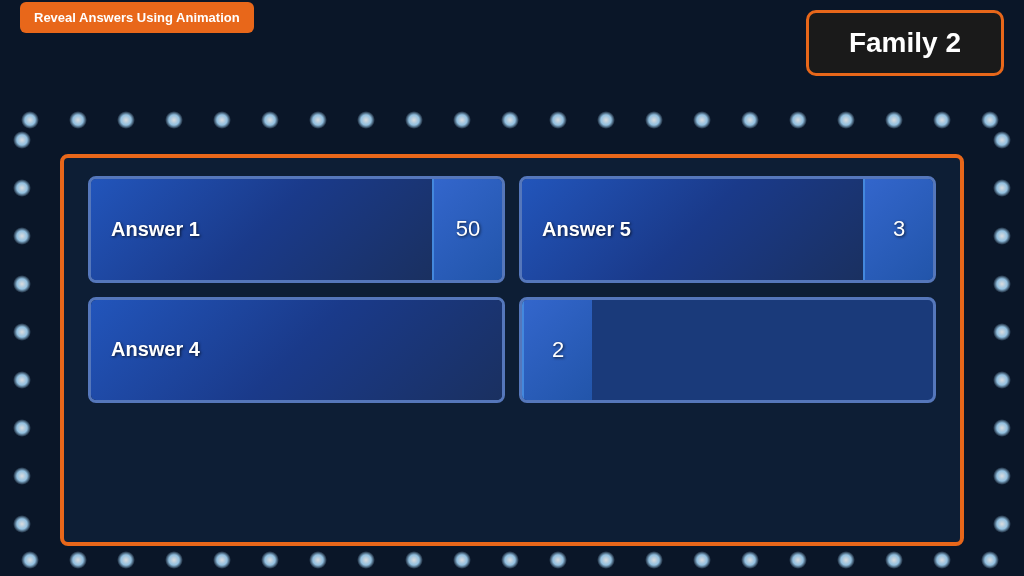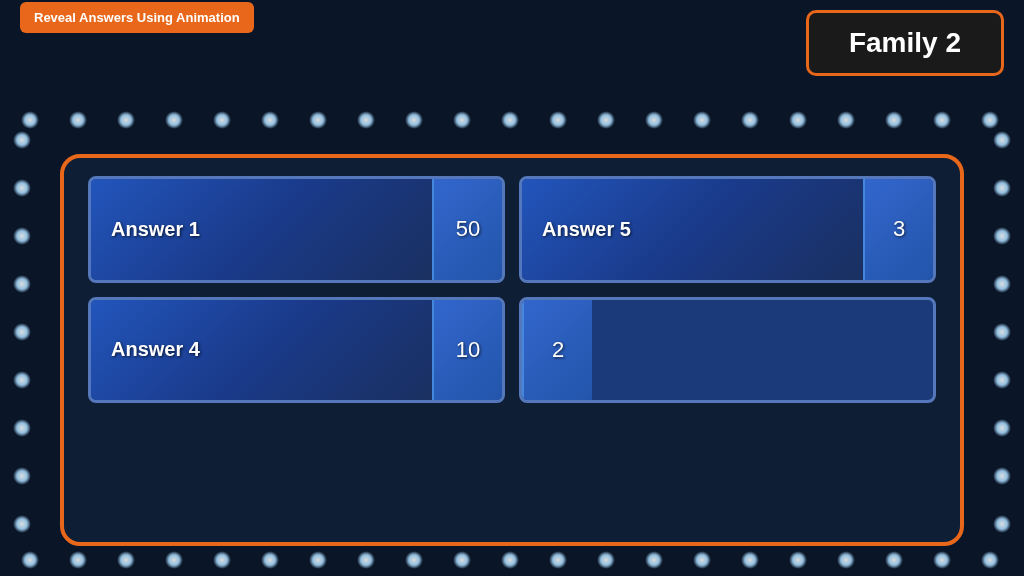--- a/index.html
+++ b/index.html
@@ -59,21 +59,21 @@
     }
 
     
     .game-board {
       position: absolute;
       top: 110px;
       left: 60px;
       right: 60px;
       bottom: 30px;
       border: 4px solid #e8671a;
-      border-radius: 20px;
+      border-radius: 8px;
       background: #0d1e35;
       padding: 18px 24px;
       display: grid;
       grid-template-columns: 1fr 1fr;
       grid-template-rows: repeat(3, 1fr);
       gap: 14px;
       z-index: 5;
       margin-top: 44px;
     }
 
@@ -186,18 +186,17 @@
 <div class="answer-cell">
       <div class="answer-text">Answer 1</div>
       <div class="answer-score">50</div>
     </div>
     <div class="answer-cell">
       <div class="answer-text">Answer 5</div>
       <div class="answer-score">3</div>
     </div>
     <div class="answer-cell">
       <div class="answer-text">Answer 4</div>
-      <div class="answer-score">10</div>
     </div>
     <div class="answer-cell">
       <div class="answer-score">2</div>
     </div>
   </div>
 
 </body></html>

